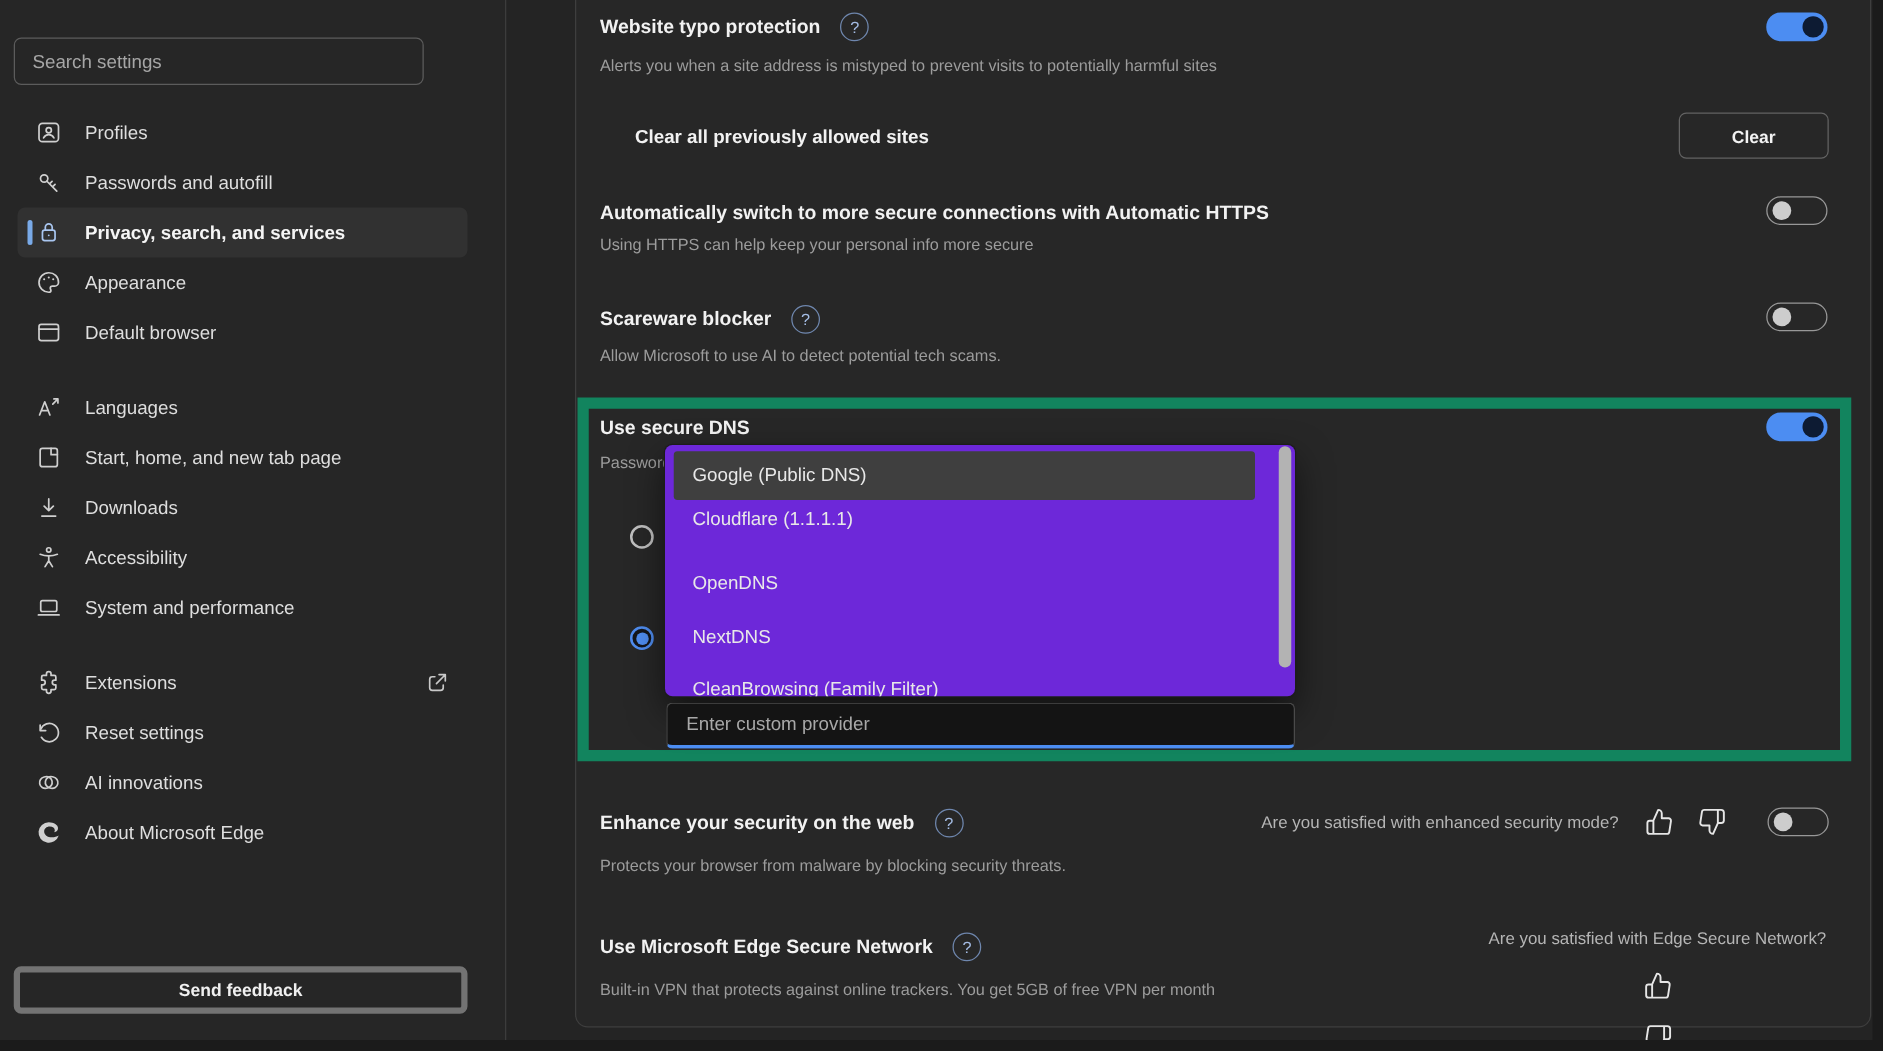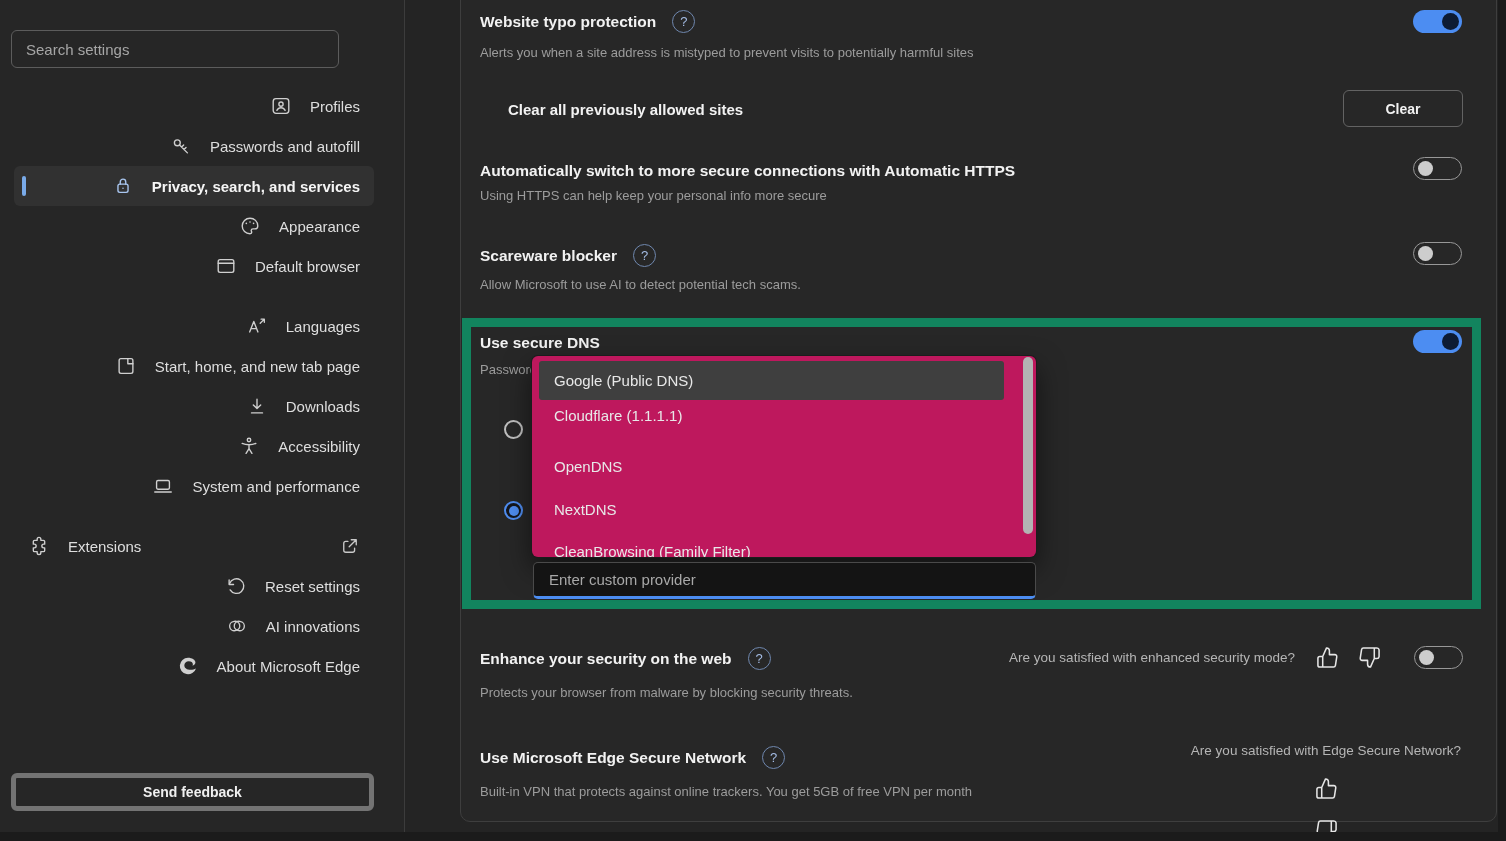--- a/index.html
+++ b/index.html
@@ -8,21 +8,21 @@
 
   
   .sidebar{position:absolute;left:0;top:0;width:404px;height:100%;background:#262626;}
   .vdiv{position:absolute;left:404px;top:0;bottom:0;width:1px;background:#3c3c3c;}
   .search-box{position:absolute;left:11px;top:30px;width:328px;height:38px;box-sizing:border-box;
       background:transparent;border:1px solid #5c5c5c;border-radius:6px;color:#e8e8e8;
       font-size:15px;padding:0 14px;font-family:inherit;outline:none;}
   .search-box::placeholder{color:#a6a6a6;}
   .nav{position:absolute;left:14px;top:86px;width:360px;}
   .side-item{height:40px;display:flex;align-items:center;gap:18px;padding:0 14px;box-sizing:border-box;
-      border-radius:6px;position:relative;color:#dedede;font-size:15px;cursor:default;justify-content:flex-end;}
+      border-radius:6px;position:relative;color:#dedede;font-size:15px;cursor:default;}
   .side-item .icn{width:22px;height:22px;display:inline-flex;color:#cfcfcf;flex:0 0 22px;}
   .side-item.gap{margin-top:20px;}
   .side-item.selected{background:#313131;}
   .side-item.selected::before{content:"";position:absolute;left:8px;top:10px;width:4px;height:20px;
       border-radius:2px;background:#79aae8;}
   .side-item.selected .icn{color:#a9c6f0;}
   .side-item.selected .lbl{font-weight:700;color:#f5f5f5;}
   .side-item .ext{margin-left:auto;width:20px;height:20px;color:#c9c9c9;}
   .feedback-btn{position:absolute;left:11px;top:773px;width:363px;height:38px;box-sizing:border-box;
       background:transparent;border:5px solid #737373;border-radius:6px;color:#f0f0f0;
@@ -54,21 +54,21 @@
 
   
   .hl-box{position:absolute;left:462px;top:318px;width:1019px;height:291px;box-sizing:border-box;
       border:9px solid #12845E;}
 
   .radio{position:absolute;width:19px;height:19px;border-radius:50%;box-sizing:border-box;}
   .radio.unchecked{border:2px solid #c0c0c0;}
   .radio.checked{border:2px solid #4f8df0;background:#14161c;display:flex;align-items:center;justify-content:center;}
   .radio.checked::after{content:"";width:10px;height:10px;border-radius:50%;background:#4f8df0;}
 
-  .dropdown{position:absolute;left:532px;top:356px;width:504px;height:201px;background:#be185d;
+  .dropdown{position:absolute;left:532px;top:356px;width:504px;height:201px;background:#6d28d9;
       border-radius:6px;overflow:hidden;box-shadow:0 0 0 1px #1c1c1c,0 12px 28px rgba(0,0,0,.55);}
   .dd-item{position:absolute;left:22px;font-size:15px;color:#e8e8e8;line-height:20px;white-space:nowrap;}
   .dd-hl{position:absolute;left:7px;top:5px;width:465px;height:39px;background:#3f3f3f;border-radius:3px;}
   .dd-scroll{position:absolute;right:3px;top:1px;width:10px;height:177px;border-radius:5px;background:#b3b3b3;}
 
   .custom-input{position:absolute;left:533px;top:562px;width:503px;height:37px;box-sizing:border-box;
       background:#141414;border:1px solid #4a4a4a;border-bottom:3px solid #4c8df2;border-radius:5px;
       color:#e8e8e8;font-size:15px;padding:0 15px;font-family:inherit;outline:none;}
   .custom-input::placeholder{color:#a8a8a8;}
 

